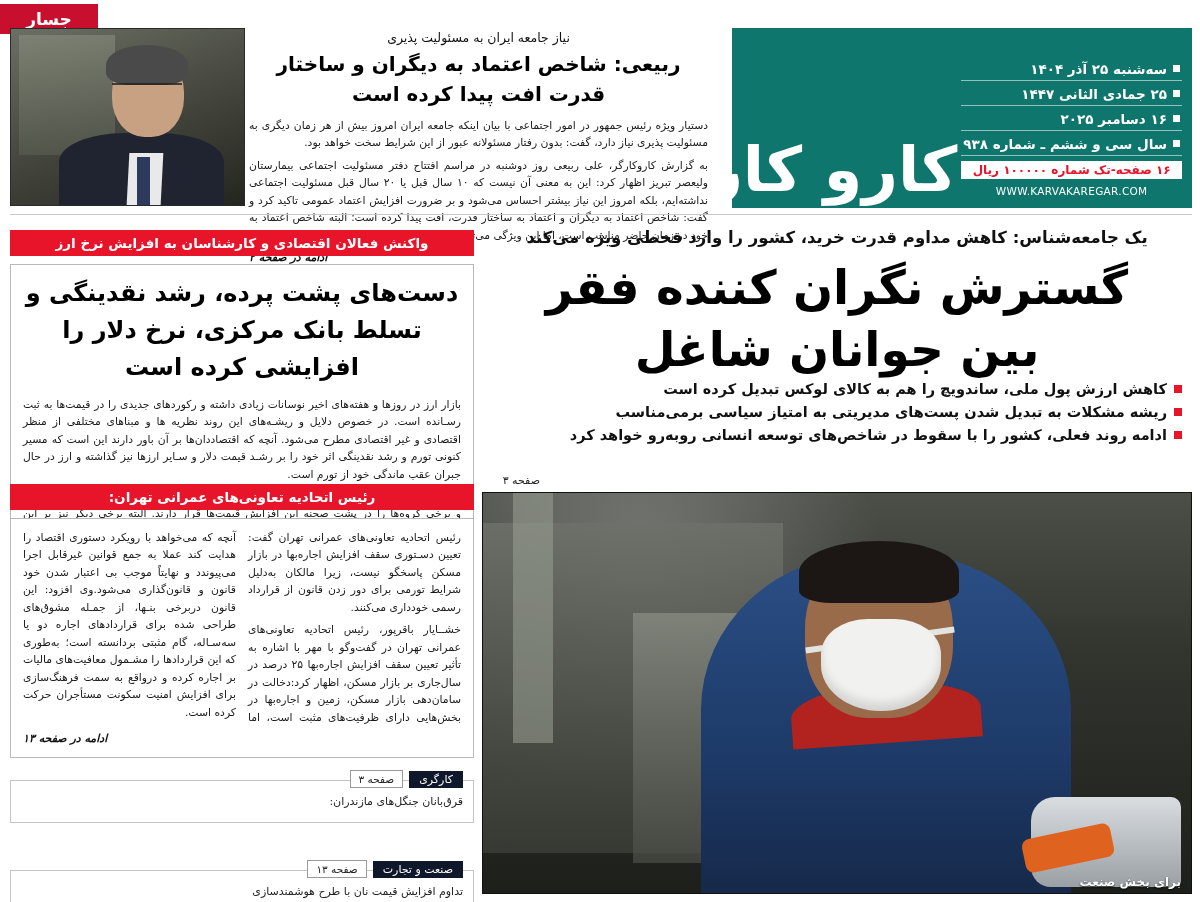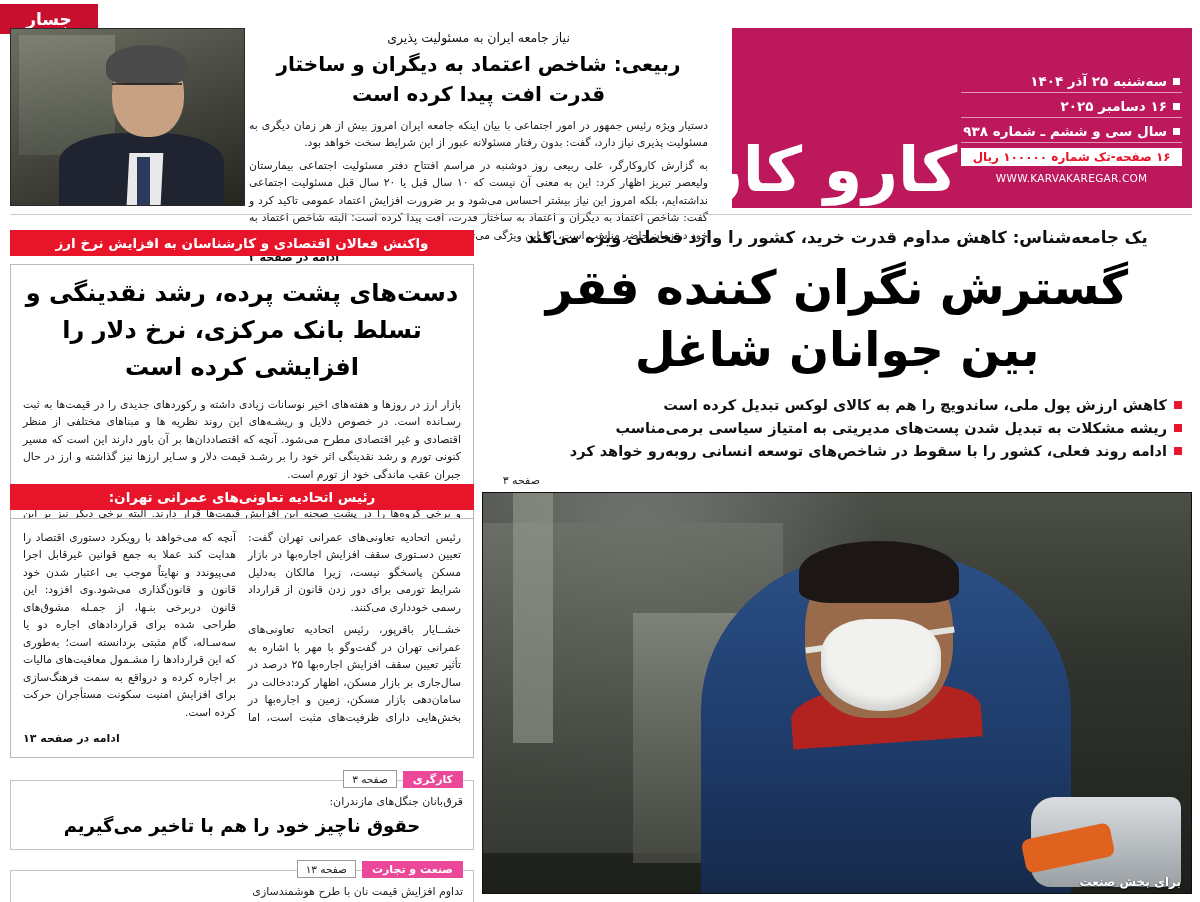--- a/index.html
+++ b/index.html
@@ -36,21 +36,21 @@
     justify-content: center;
     letter-spacing: 1px;
   }
 
   
   .masthead {
     position: absolute;
     top: 28px; right: 8px;
     width: 460px;
     height: 180px;
-    background: #be185d;
+    background: #0f766e;
     color: #fff;
     padding: 6px 10px 6px 10px;
     display: flex;
     flex-direction: row;
     align-items: stretch;
   }
   .masthead-title-wrap {
     flex: 0 0 236px;
     display: flex;
     flex-direction: column;
@@ -227,21 +227,20 @@
   }
   .main-headline {
     font-size: 47px;
     font-weight: bold;
     line-height: 1.32;
     text-align: center;
     color: #000;
     letter-spacing: -1px;
   }
   .bullet-list {
-    margin-top: 16px;
     padding: 0 4px;
   }
   .bullet-item {
     display: flex;
     flex-direction: row;
     align-items: center;
     gap: 7px;
     font-size: 14.5px;
     font-weight: bold;
     color: #111;
@@ -278,20 +277,21 @@
     text-align: center;
     color: #000;
     margin-bottom: 9px;
   }
   .cont-note {
     font-size: 11px;
     font-weight: bold;
     text-align: left;
     color: #111;
     margin-top: 6px;
+    font-style: italic;
   }
 
   
   .two-col {
     column-count: 2;
     column-gap: 12px;
     column-rule: 0;
   }
 
   
@@ -303,24 +303,24 @@
   }
   .brief-tagrow {
     position: absolute;
     top: -11px; right: 10px;
     display: flex;
     flex-direction: row;
     gap: 6px;
     align-items: center;
   }
   .tag-red {
-    background: #ec4899;
+    background: #0f172a;
     color: #fff;
     font-size: 11px;
-    font-weight: bold;
+    font-weight: normal;
     padding: 2px 10px;
   }
   .tag-grey {
     background: #fff;
     border: 1px solid #9a9a9a;
     color: #222;
     font-size: 10.5px;
     padding: 2px 8px;
   }
   .brief-kicker {
@@ -432,20 +432,24 @@
 
   <div class="top-strip">
     <div class="corner-tag">جسار</div>
   </div>
 
   <div class="masthead">
     <div class="masthead-meta">
       <div class="meta-line">
         <span class="meta-bullet"></span>
         <span>سه‌شنبه ۲۵ آذر ۱۴۰۴</span>
+      </div>
+      <div class="meta-line">
+        <span class="meta-bullet"></span>
+        <span>۲۵ جمادی الثانی ۱۴۴۷</span>
       </div>
       <div class="meta-line">
         <span class="meta-bullet"></span>
         <span>۱۶ دسامبر ۲۰۲۵</span>
       </div>
       <div class="meta-line">
         <span class="meta-bullet"></span>
         <span>سال سی و ششم ـ شماره ۹۳۸</span>
       </div>
       <div class="meta-price">۱۶ صفحه-تک شماره ۱۰۰۰۰۰ ریال</div>
@@ -525,21 +529,20 @@
     </div>
   </div>
 
   <div class="lcol" style="top:770px;">
     <div class="brief">
       <div class="brief-tagrow">
         <span class="tag-red">کارگری</span>
         <span class="tag-grey">صفحه ۳</span>
       </div>
       <div class="brief-kicker">قرق‌بانان جنگل‌های مازندران:</div>
-      <div class="brief-headline">حقوق ناچیز خود را هم با تاخیر می‌گیریم</div>
     </div>
   </div>
 
   <div class="lcol" style="top:860px;">
     <div class="brief">
       <div class="brief-tagrow">
         <span class="tag-red">صنعت و تجارت</span>
         <span class="tag-grey">صفحه ۱۳</span>
       </div>
       <div class="brief-kicker">تداوم افزایش قیمت نان با طرح هوشمندسازی</div>

